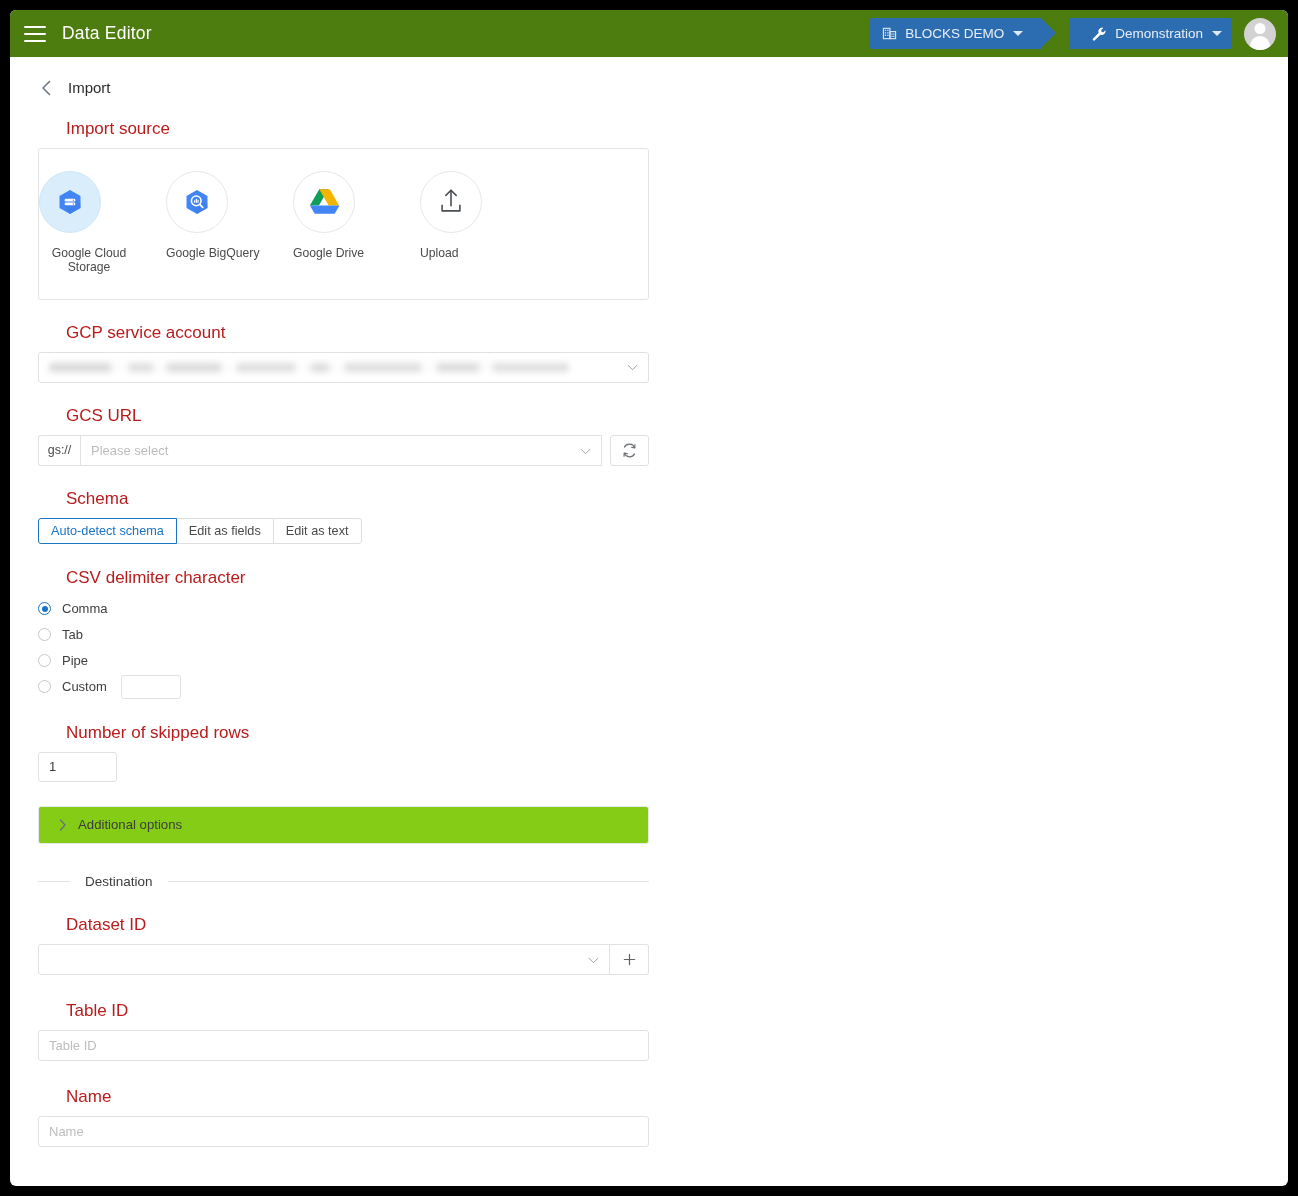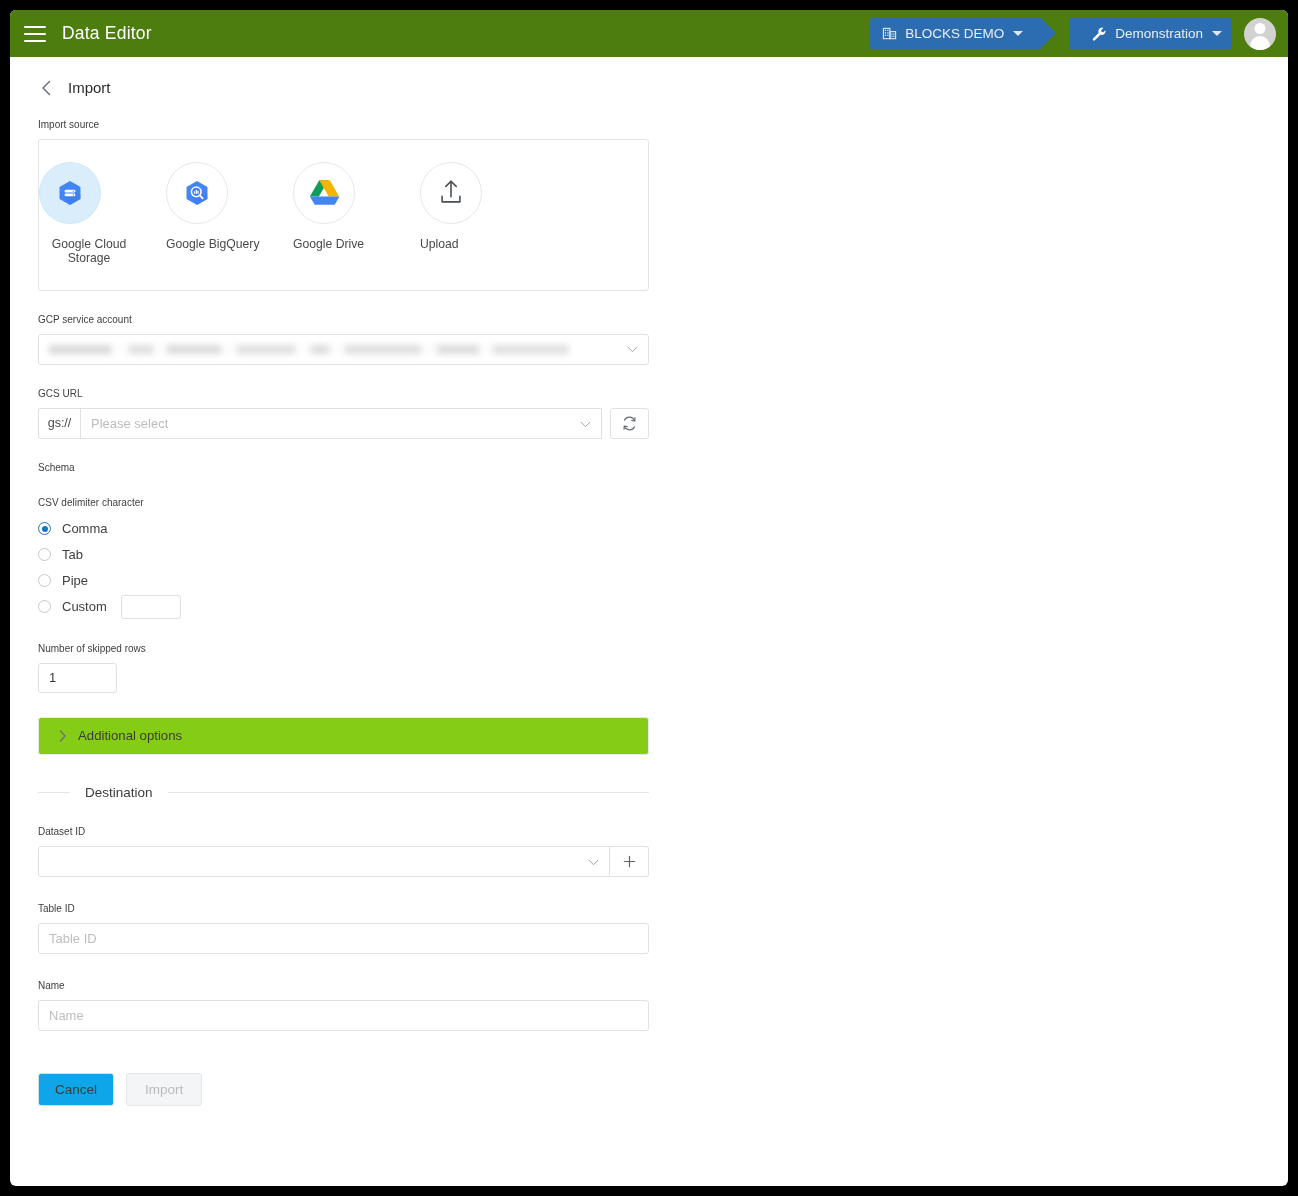--- a/index.html
+++ b/index.html
@@ -125,23 +125,24 @@
     margin-right: 14px;
     cursor: pointer;
     display: inline-flex; align-items: center; justify-content: center;
   }
   .back-chevron svg { display:block; }
   .back-title { font-size: 15px; color: #2b2b2b; }
 
   .content { padding: 20px 0 0 28px; width: 700px; }
 
   .field-label {
-    font-size: 10px;
-    color: #404040;
+    font-size: 17px;
+    color: #b91c1c;
     margin-bottom: 9px;
+    margin-left: 28px;
   }
   .mt-block { margin-top: 23px; }
 
   
   .source-panel {
     width: 611px;
     border: 1px solid #e2e4e6;
     border-radius: 3px;
     background: #fff;
     padding: 22px 0 24px 0;
@@ -534,20 +535,25 @@
           <svg width="17" height="17" viewBox="0 0 20 20">
             <path d="M16 6.6A6.6 6.6 0 0 0 4.1 6" stroke="#6b7075" stroke-width="1.4" fill="none" stroke-linecap="round"></path>
             <path d="M4 13.4A6.6 6.6 0 0 0 15.9 14" stroke="#6b7075" stroke-width="1.4" fill="none" stroke-linecap="round"></path>
             <path d="M16.4 3.2 16.2 6.9 12.6 6.4" stroke="#6b7075" stroke-width="1.4" fill="none" stroke-linecap="round" stroke-linejoin="round"></path>
             <path d="M3.6 16.8 3.8 13.1 7.4 13.6" stroke="#6b7075" stroke-width="1.4" fill="none" stroke-linecap="round" stroke-linejoin="round"></path>
           </svg>
         </div>
       </div>
 
       <div class="field-label mt-block">Schema</div>
+      <div class="tabs">
+        <div class="tab active">Auto-detect schema</div>
+        <div class="tab">Edit as fields</div>
+        <div class="tab">Edit as text</div>
+      </div>
 
       <div class="field-label" style="margin-top:24px">CSV delimiter character</div>
 
       <div class="radio-row">
         <span class="radio checked"></span>
         <span class="radio-label">Comma</span>
       </div>
       <div class="radio-row">
         <span class="radio"></span>
         <span class="radio-label">Tab</span>

